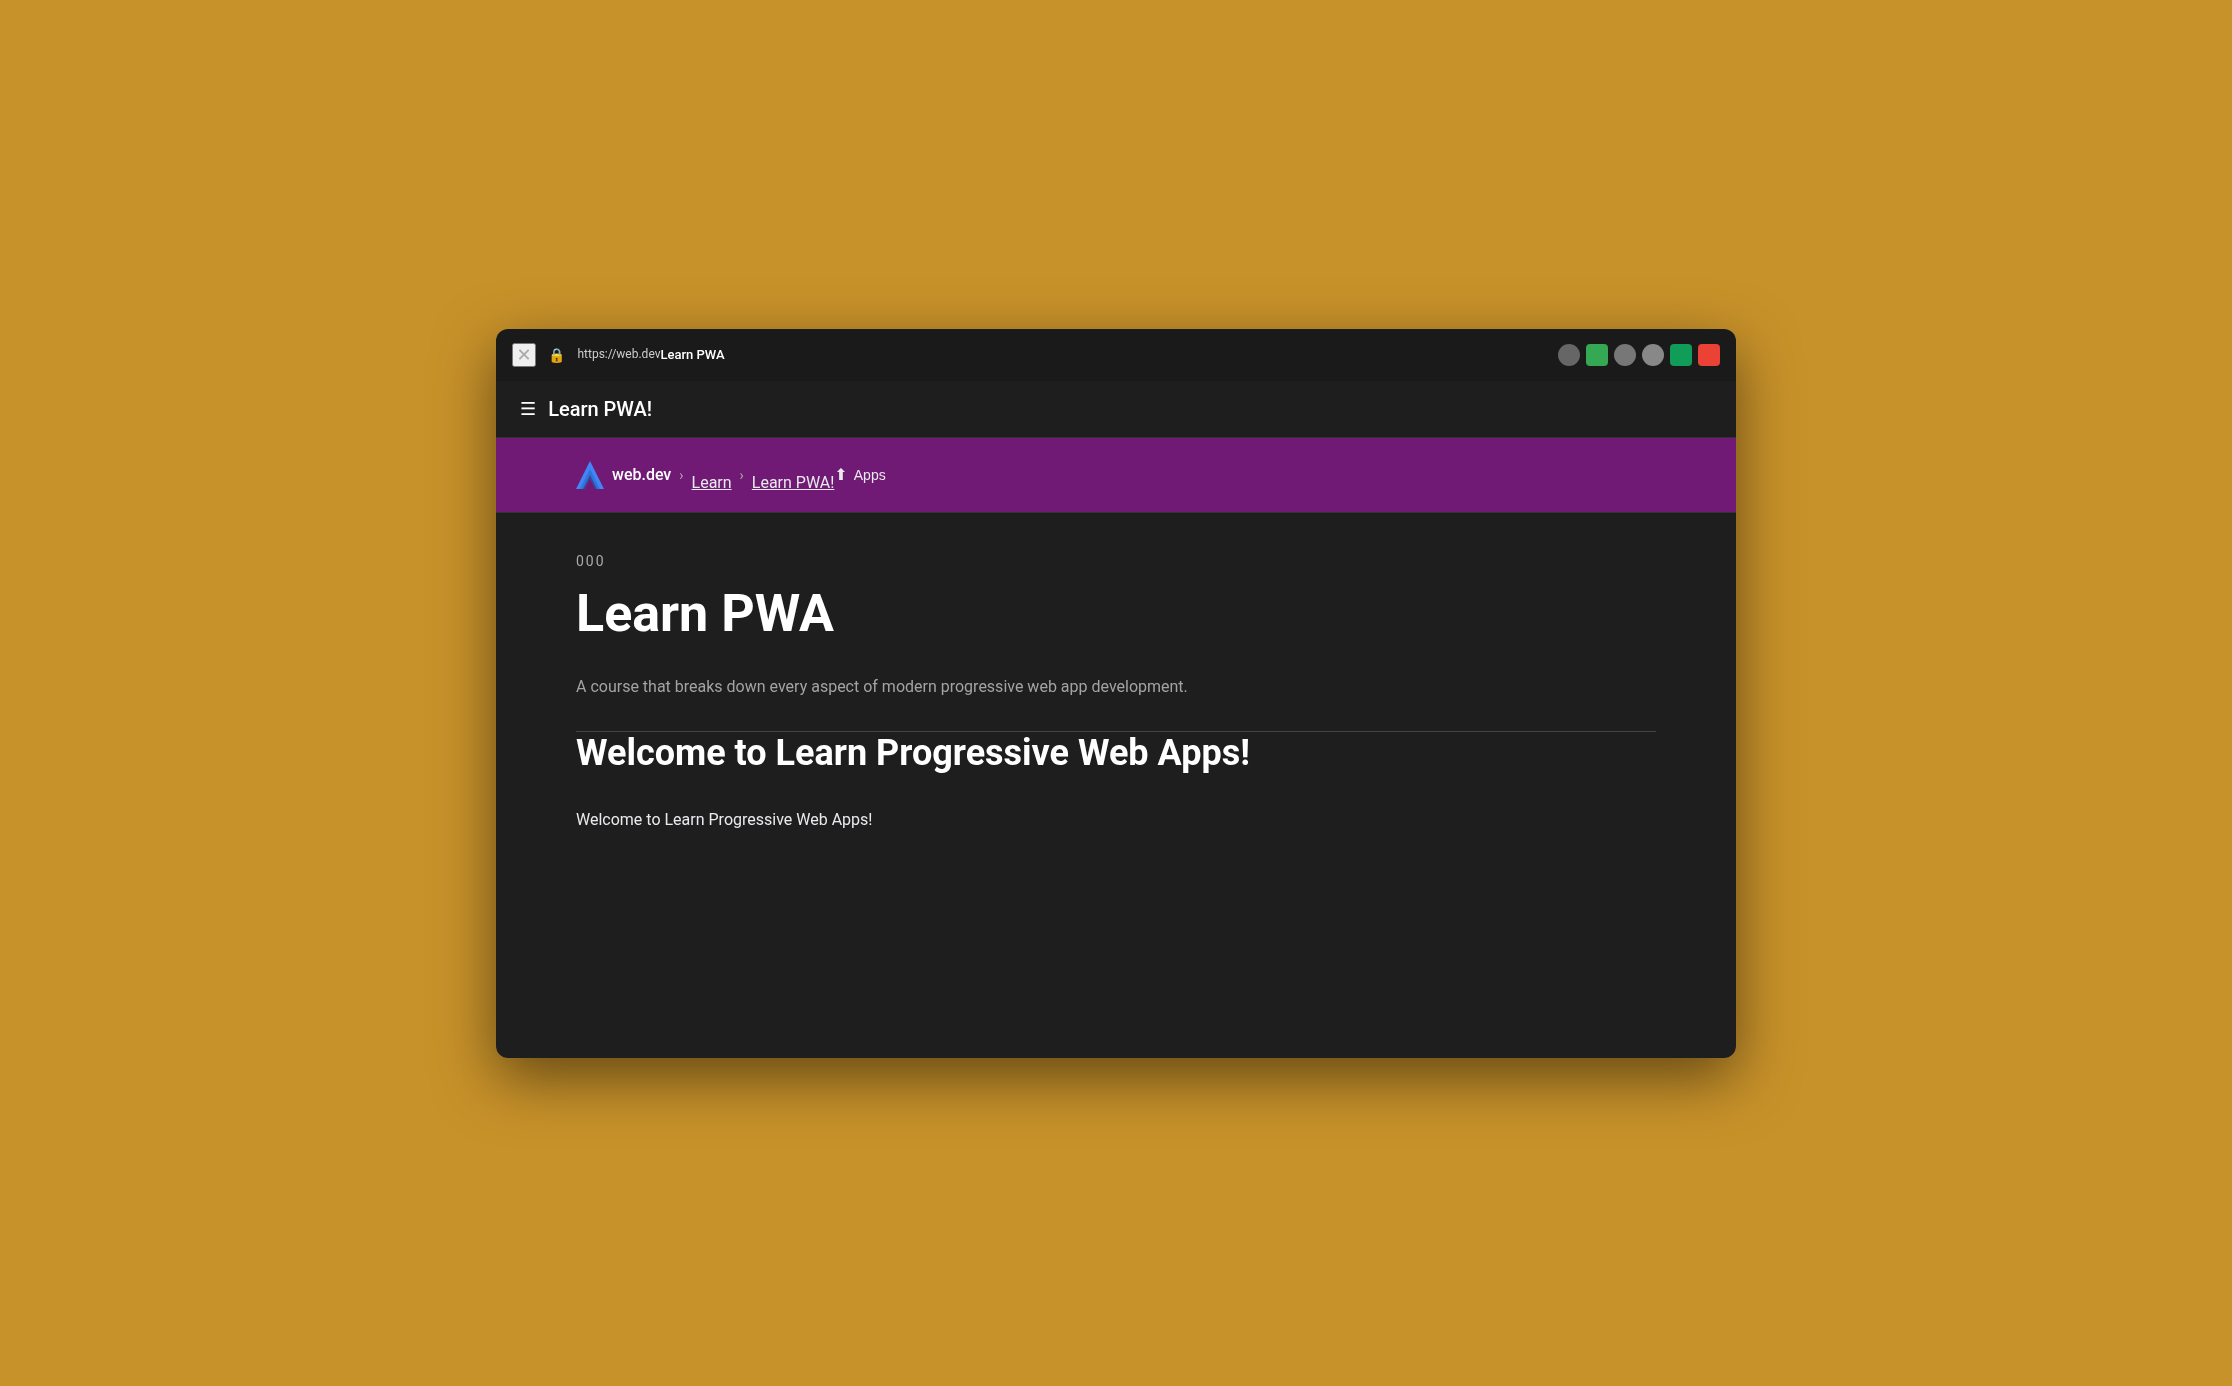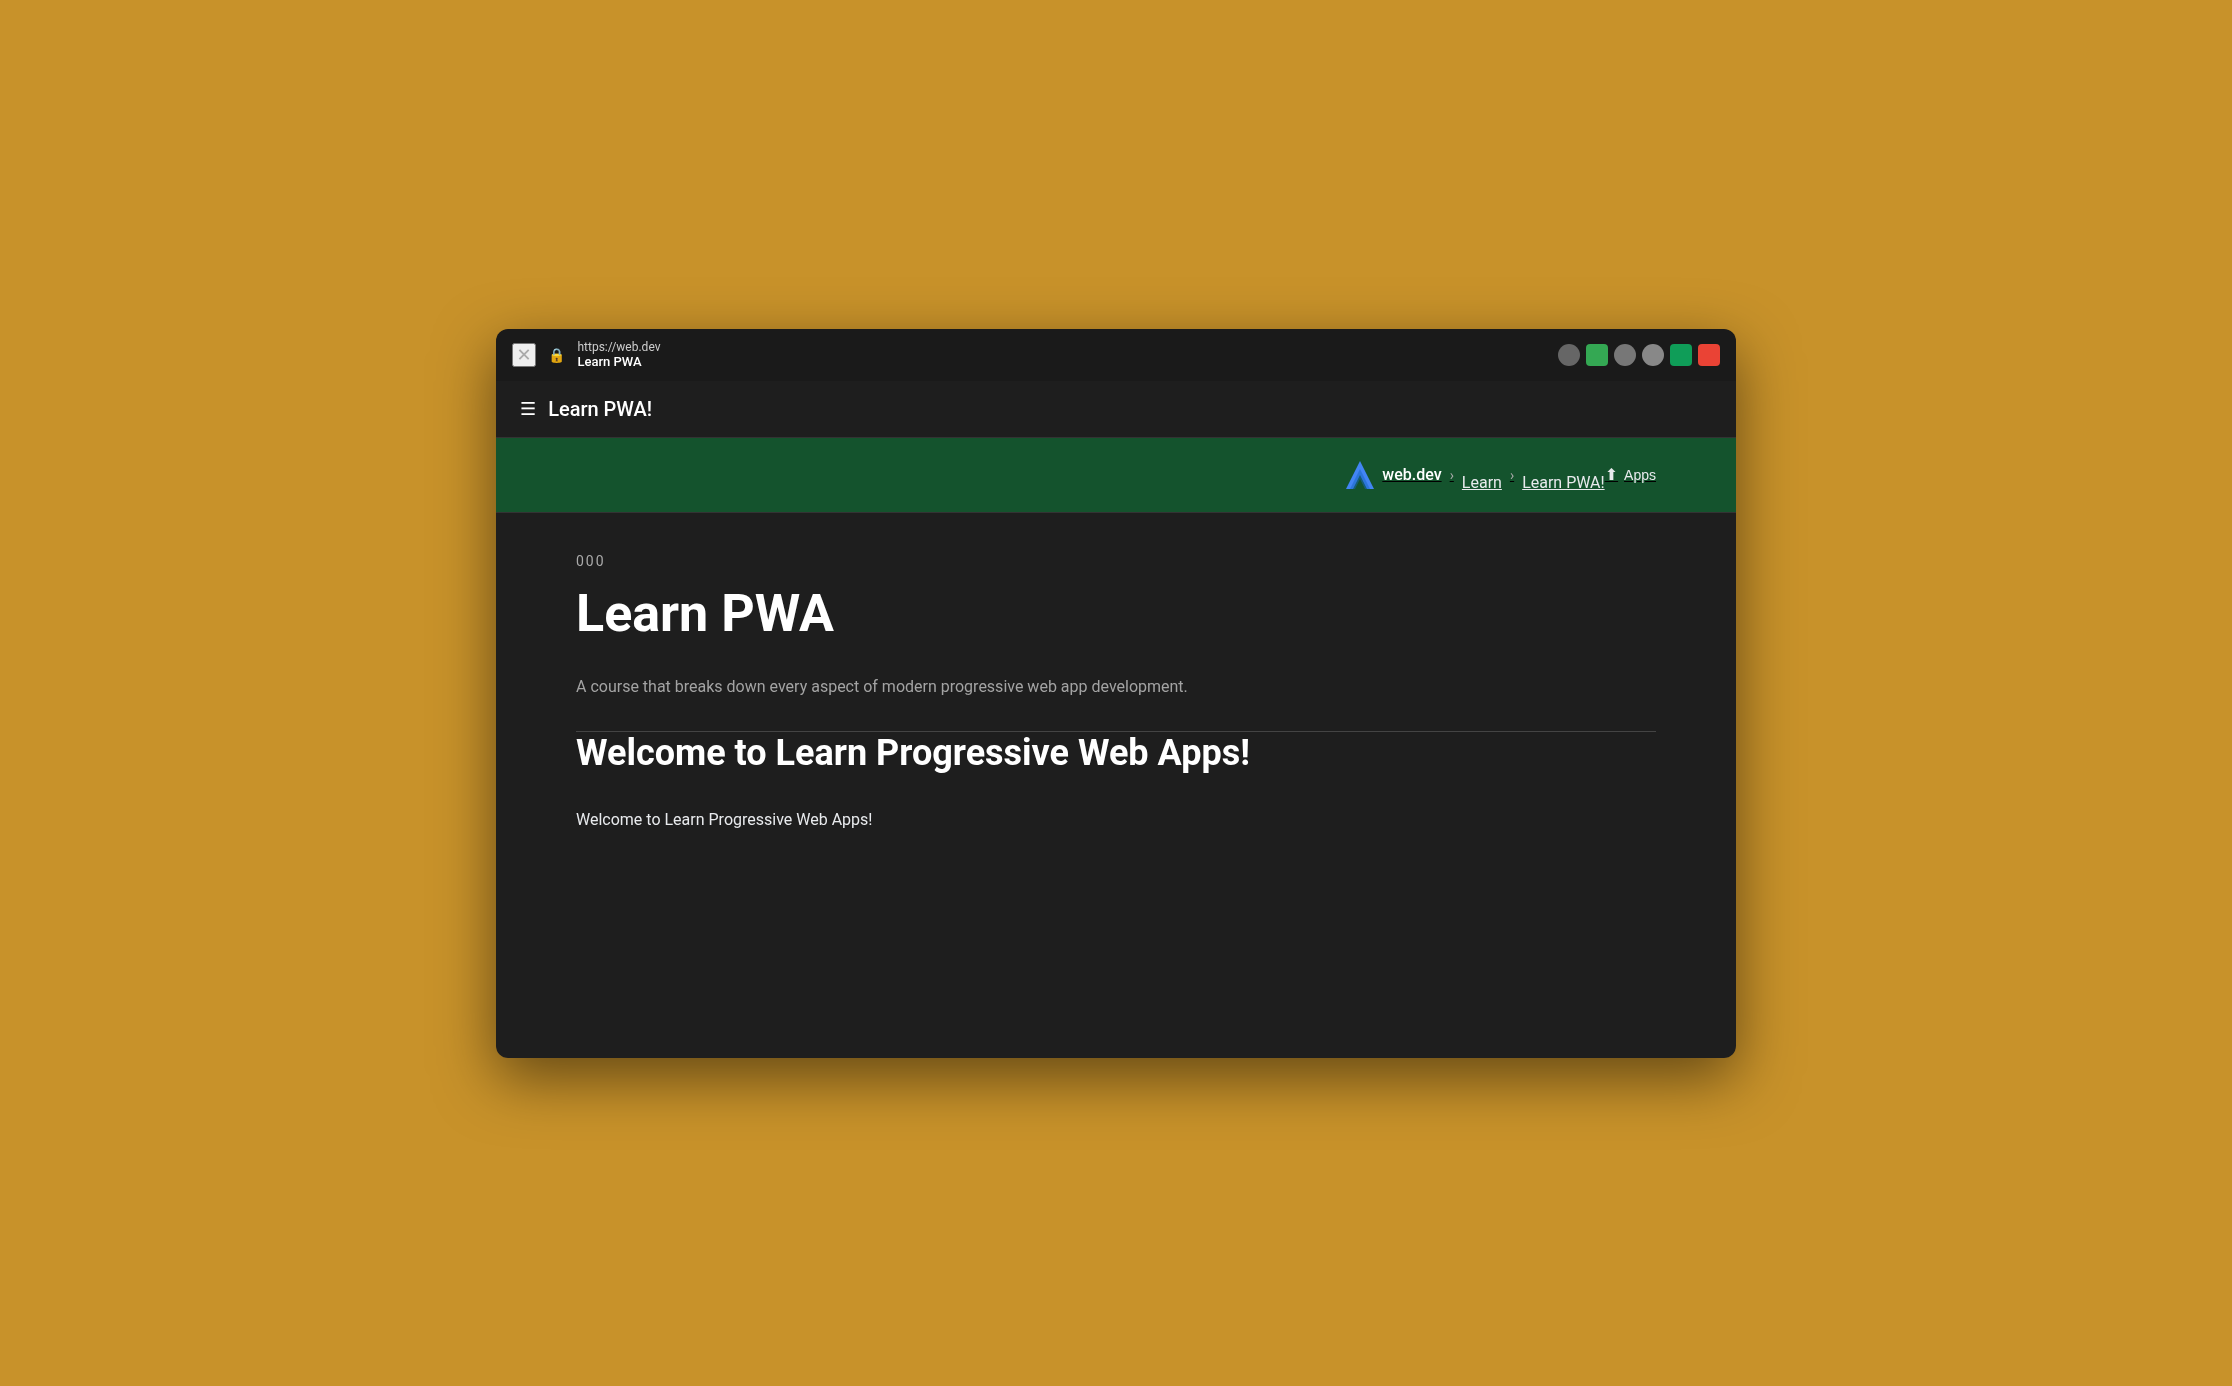--- a/index.html
+++ b/index.html
@@ -89,21 +89,21 @@
       justify-content: center;
     }
 
     .browser-lock-icon {
       color: #aaa;
       font-size: 14px;
     }
 
     .browser-url-info {
       display: flex;
-      flex-direction: column;
+      flex-direction: row;
     }
 
     .browser-url {
       color: #ccc;
       font-size: 12px;
     }
 
     .browser-page-title {
       color: #fff;
       font-size: 13px;
@@ -137,24 +137,23 @@
       background: #1e1e1e;
       padding: 0;
       min-height: 620px;
     }
 
     
     .breadcrumb-bar {
       padding: 20px 80px;
       display: flex;
       align-items: center;
-      justify-content: flex-end;
+      justify-content: flex-start;
       border-bottom: 1px solid #333;
-      background: #14532d;
-      text-decoration: underline;
+      background: #701a75;
     }
 
     .breadcrumb {
       display: flex;
       align-items: center;
       gap: 8px;
     }
 
     .webdev-logo {
       display: flex;

